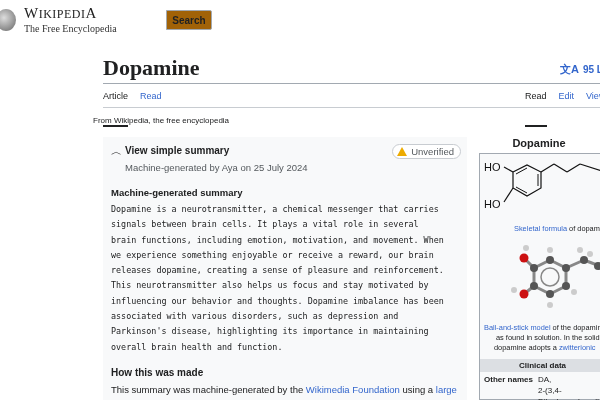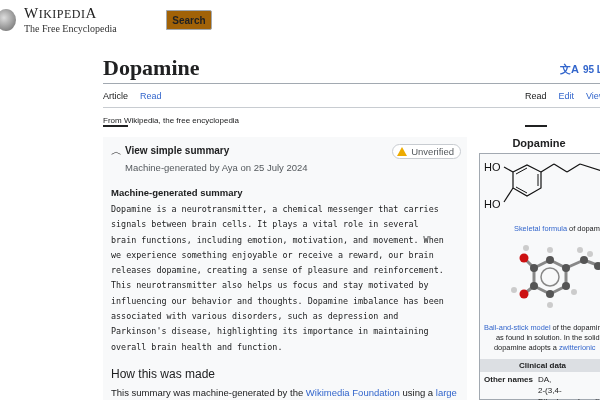--- a/index.html
+++ b/index.html
@@ -26,32 +26,32 @@
     .lang { position: absolute; left: 560px; top: 62px; font-size: 10px; color: #36c; font-weight: bold; white-space: nowrap; display: flex; align-items: center; }
     .lang-icon { font-size: 11px; margin-right: 4px; color: #36c; }
     .title-rule { position: absolute; left: 103px; top: 83px; width: 497px; height: 1px; background: #a2a9b1; }
 
     .tabs-left { position: absolute; left: 103px; top: 91px; display: flex; font-size: 9px; }
     .tab { margin-right: 12px; padding-bottom: 24px; color: #36c; }
     .tab.active { color: #202122; border-bottom: 2px solid #202122; }
     .tabs-right { position: absolute; left: 525px; top: 91px; display: flex; font-size: 9px; white-space: nowrap; }
     .tab-rule { position: absolute; left: 103px; top: 107px; width: 497px; height: 1px; background: #c8ccd1; }
 
-    .from { position: absolute; left: 103px; top: 116px; font-size: 8px; color: #202122; }
+    .from { position: absolute; left: 93px; top: 116px; font-size: 8px; color: #202122; }
 
     .summary { position: absolute; left: 103px; top: 137px; width: 364px; height: 263px; background: #f8f9fa; padding: 8px 8px 0 8px; }
     .sum-head { display: flex; align-items: flex-start; }
     .chev { font-size: 11px; width: 14px; color: #202122; margin-top: -1px; }
     .sum-title { font-size: 10px; font-weight: bold; color: #202122; }
     .sum-meta { font-size: 9.5px; color: #54595d; margin-left: 14px; margin-top: 3px; }
     .badge { position: absolute; right: 6px; top: 7px; border: 1px solid #c8ccd1; border-radius: 9px; background: #fff; padding: 1px 6px 1px 4px; font-size: 9.5px; color: #54595d; display: flex; align-items: center; }
     .warn-icon { width: 0; height: 0; border-left: 5px solid transparent; border-right: 5px solid transparent; border-bottom: 9px solid #edab00; margin-right: 4px; }
     .sec-head { font-size: 9.5px; font-weight: bold; color: #202122; margin-top: 14px; }
     .mono { font-family: "DejaVu Sans Mono", monospace; font-size: 8.4px; line-height: 15.3px; color: #202122; margin-top: 4px; white-space: pre; }
-    .sec-head2 { font-size: 12px; font-weight: normal; color: #202122; margin-top: 12px; }
+    .sec-head2 { font-size: 10px; font-weight: bold; color: #202122; margin-top: 12px; }
     .how { font-size: 9.5px; line-height: 16px; color: #202122; margin-top: 4px; }
     .how a { color: #36c; text-decoration: none; }
 
     .infobox { position: absolute; left: 479px; top: 137px; width: 125px; height: 263px; }
     .ib-title { font-size: 11px; font-weight: bold; text-align: center; margin-left: -5px; }
     .ib-frame { position: absolute; left: 0; top: 16px; width: 125px; height: 247px; border: 1px solid #a2a9b1; background: #f8f9fa; }
     .ib-cap { font-size: 7.4px; color: #202122; text-align: center; position: absolute; white-space: nowrap; }
     .ib-cap a { color: #36c; text-decoration: none; }
     .ib-section { position: absolute; left: 0; top: 205px; width: 125px; height: 13px; background: #dcdfe3; font-size: 8px; font-weight: bold; text-align: center; line-height: 13px; }
     .ib-row-label { position: absolute; left: 4px; top: 221px; font-size: 8px; font-weight: bold; }

